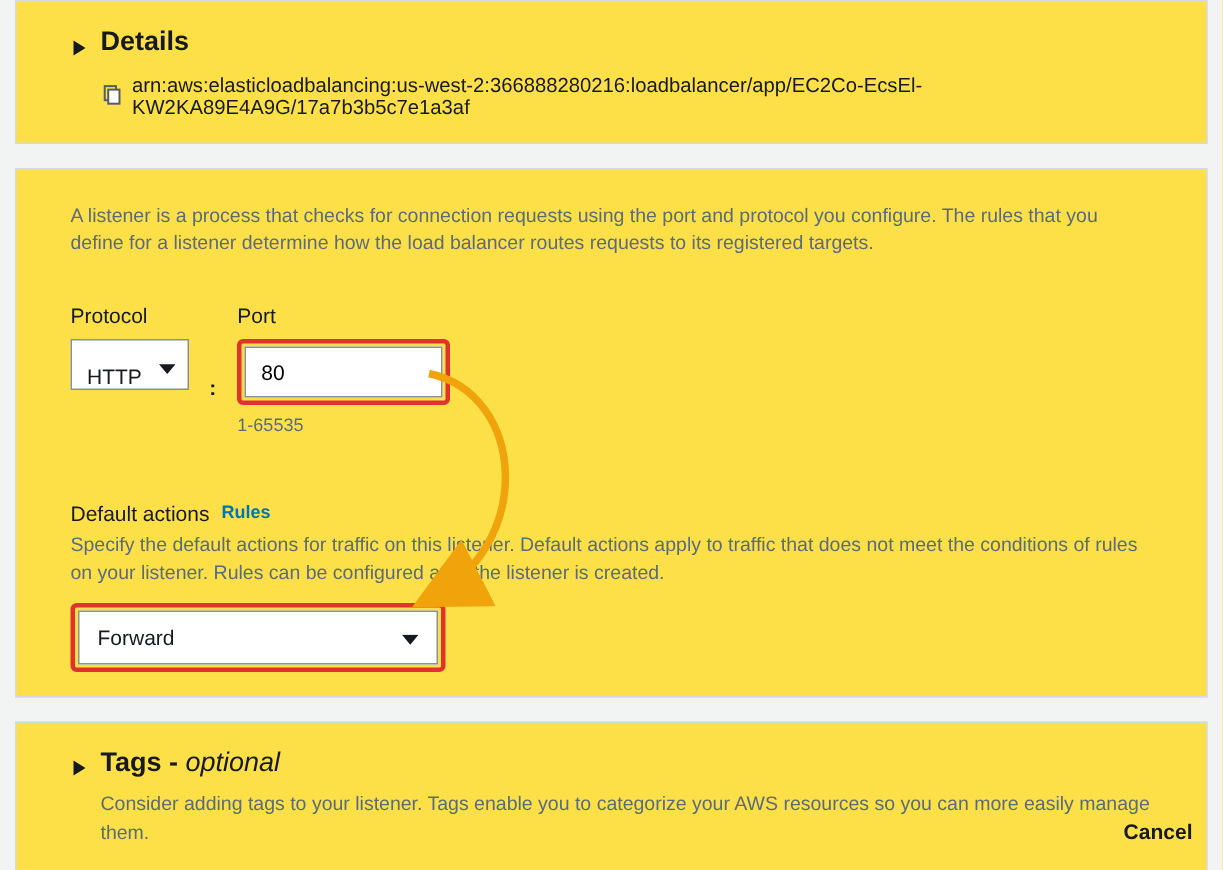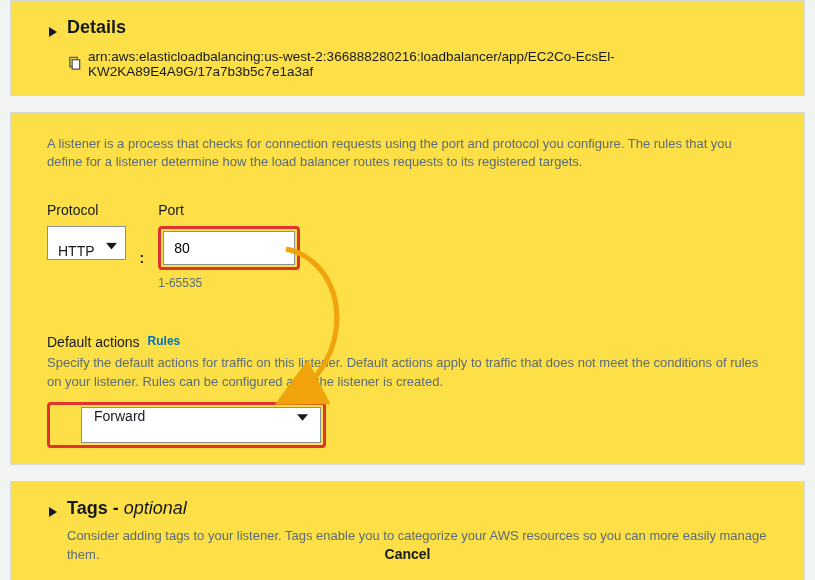--- a/index.html
+++ b/index.html
@@ -120,39 +120,37 @@
       color: #0073bb;
       font-size: 12px;
       font-weight: 700;
     }
     .action-select {
       border: 1px solid #879196;
       height: 36px;
       width: 240px;
       padding: 0 12px;
       display: flex;
-      align-items: flex-start;
+      align-items: center;
       justify-content: space-between;
       cursor: pointer;
       background: #fff;
       margin-top: 10px;
-      margin-left: 29px;
     }
     .italic { font-style: italic; font-weight: 400; }
     .footer {
       display: flex;
       justify-content: flex-end;
       align-items: center;
       gap: 18px;
       padding: 12px 20px;
       position: absolute;
       bottom: 6px;
       right: 0;
       left: 0;
-      flex-direction: column;
     }
     .btn-cancel {
       background: none;
       border: none;
       font-weight: 700;
       color: #16191f;
       cursor: pointer;
       font-size: 14px;
     }
     .btn-add {

